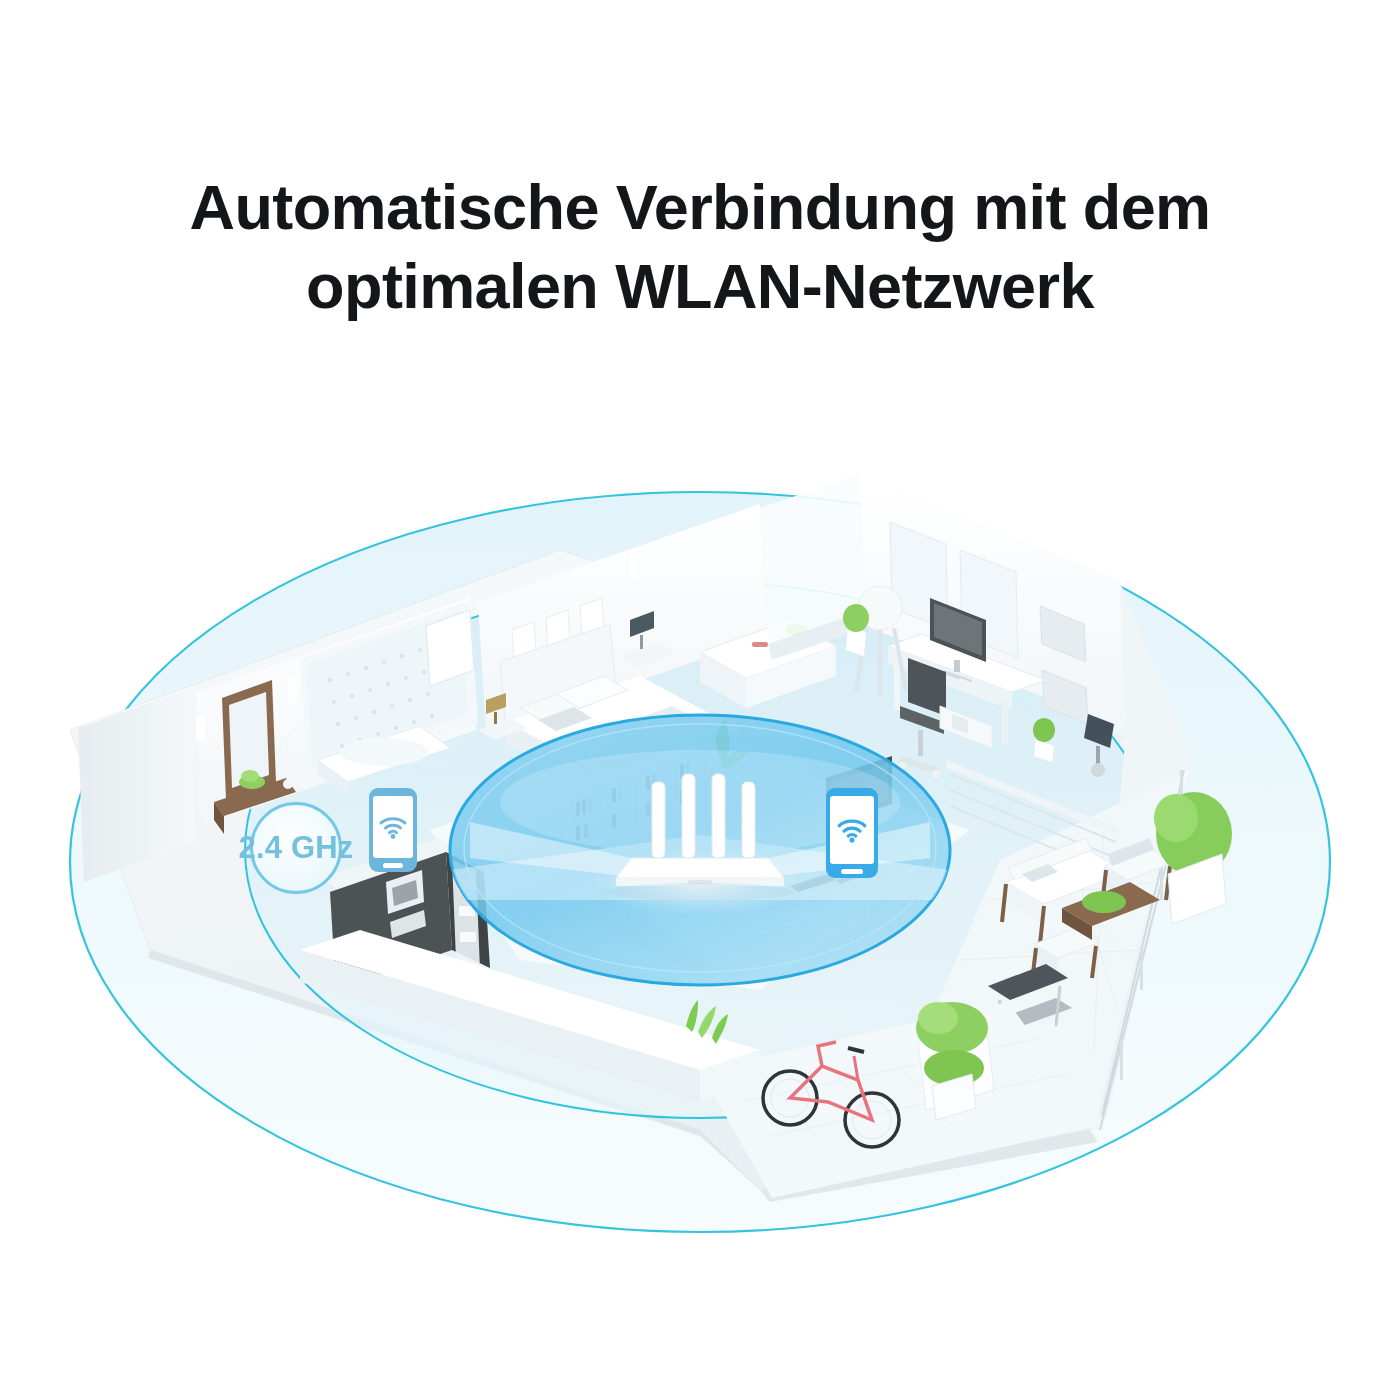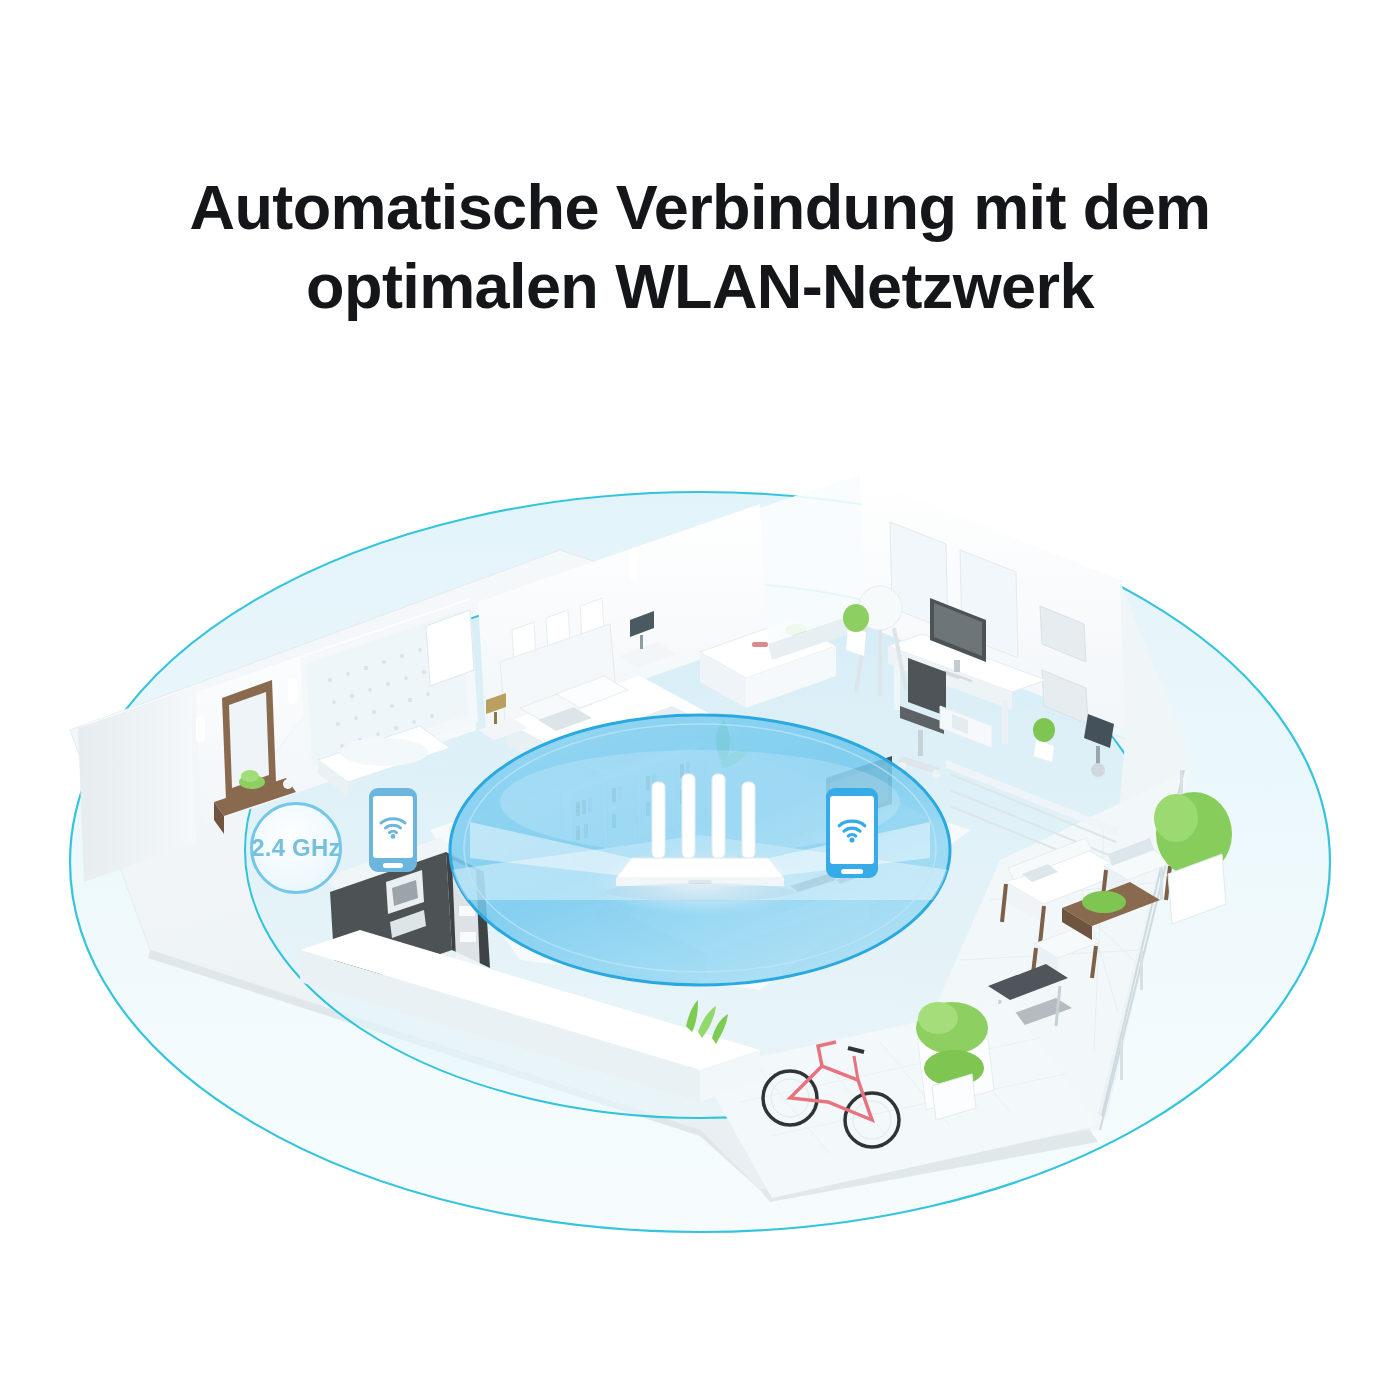--- a/index.html
+++ b/index.html
@@ -78,21 +78,21 @@
   .freq-badge .badge-text { display: block; }
 
   .badge-24 {
     left: 250px;
     top: 372px;
     width: 92px;
     height: 92px;
     border: 3px solid #74c7e8;
     background: radial-gradient(circle at 42% 36%, #fdfeff 0%, #eef9fd 62%, #e2f3fb 100%);
     color: #74c0dd;
-    font-size: 24px;
+    font-size: 31px;
   }
   .badge-5 {
     left: 914px;
     top: 388px;
     width: 90px;
     height: 90px;
     border: 3px solid #3fb7e4;
     background: radial-gradient(circle at 42% 36%, #ffffff 0%, #f0fbff 60%, #e3f5fd 100%);
     color: #2a9fd8;
     font-size: 25px;

